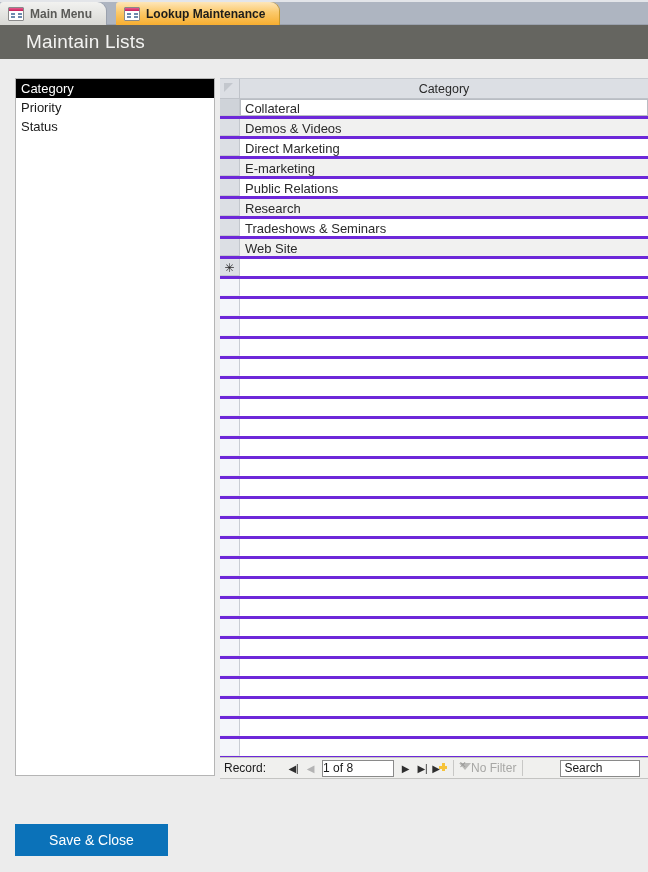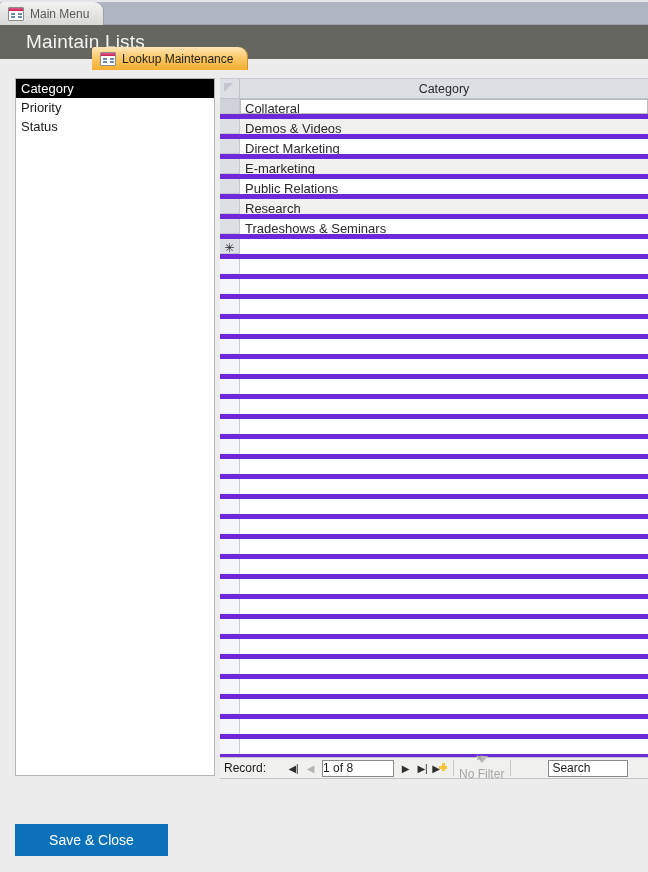--- a/index.html
+++ b/index.html
@@ -42,31 +42,30 @@
     font-size: 12px;
     border-top-left-radius: 3px;
     border-top-right-radius: 9px;
     cursor: default;
     white-space: nowrap;
   }
   .tab.inactive {
     left: 0;
     background: linear-gradient(to bottom, #F2F2F0 0%, #E4E4E1 55%, #D8D8D4 100%);
     color: #5A5A57;
-    font-weight: normal;
+    font-weight: bold;
     box-shadow: 1px 0 0 #9aa1ad;
   }
   .tab.active {
-    left: 92px;
+    left: 116px;
     background: linear-gradient(to bottom, #FEE6B8 0%, #FBC96B 45%, #F7AE30 100%);
     color: #1D1D1B;
-    font-weight: normal;
+    font-weight: bold;
     box-shadow: 1px 0 0 #c99a2e;
     z-index: 3;
-    margin-top: 45px;
   }
   .tab-icon {
     width: 16px; height: 14px;
     border: 1px solid #8A8A8A;
     background: #FFFFFF;
     box-sizing: border-box;
     position: relative;
     flex: 0 0 auto;
     border-radius: 1px;
   }
@@ -165,21 +164,21 @@
     display: flex;
     align-items: center;
     justify-content: center;
     cursor: pointer;
     box-sizing: border-box;
   }
   .ds-row {
     display: flex;
     height: 20px;
     box-sizing: border-box;
-    border-bottom: 5px solid #6d28d9;
+    border-bottom: 3px solid #6d28d9;
     justify-content: center;
   }
   .ds-sel {
     width: 20px;
     flex: 0 0 20px;
     background: #DCDFE4;
     border-right: 1px solid #C3C7CD;
     border-bottom: 1px solid #C3C7CD;
     box-sizing: border-box;
     cursor: pointer;
@@ -285,21 +284,20 @@
     flex: 0 0 auto;
   }
   #nav-filter {
     display: flex;
     align-items: center;
     gap: 0;
     color: #A7A7A5;
     white-space: nowrap;
     cursor: default;
     padding-right: 6px;
-    flex-direction: column;
   }
   .funnel {
     width: 12px; height: 12px;
     position: relative;
     flex: 0 0 auto;
   }
   .funnel::before {
     content: "";
     position: absolute;
     left: 0; top: 1px;
@@ -406,20 +404,24 @@
     <div class="ds-sel"></div>
     <div class="ds-cell">Public Relations</div>
   </div>
   <div class="ds-row even">
     <div class="ds-sel"></div>
     <div class="ds-cell">Research</div>
   </div>
   <div class="ds-row odd">
     <div class="ds-sel"></div>
     <div class="ds-cell">Tradeshows &amp; Seminars</div>
+  </div>
+  <div class="ds-row even">
+    <div class="ds-sel"></div>
+    <div class="ds-cell">Web Site</div>
   </div>
 
   <div class="ds-row newrec">
     <div class="ds-sel"></div>
     <div class="ds-cell"></div>
   </div>
 
   <div class="ds-row blank">
       <div class="ds-sel"></div>
       <div class="ds-cell"></div>

